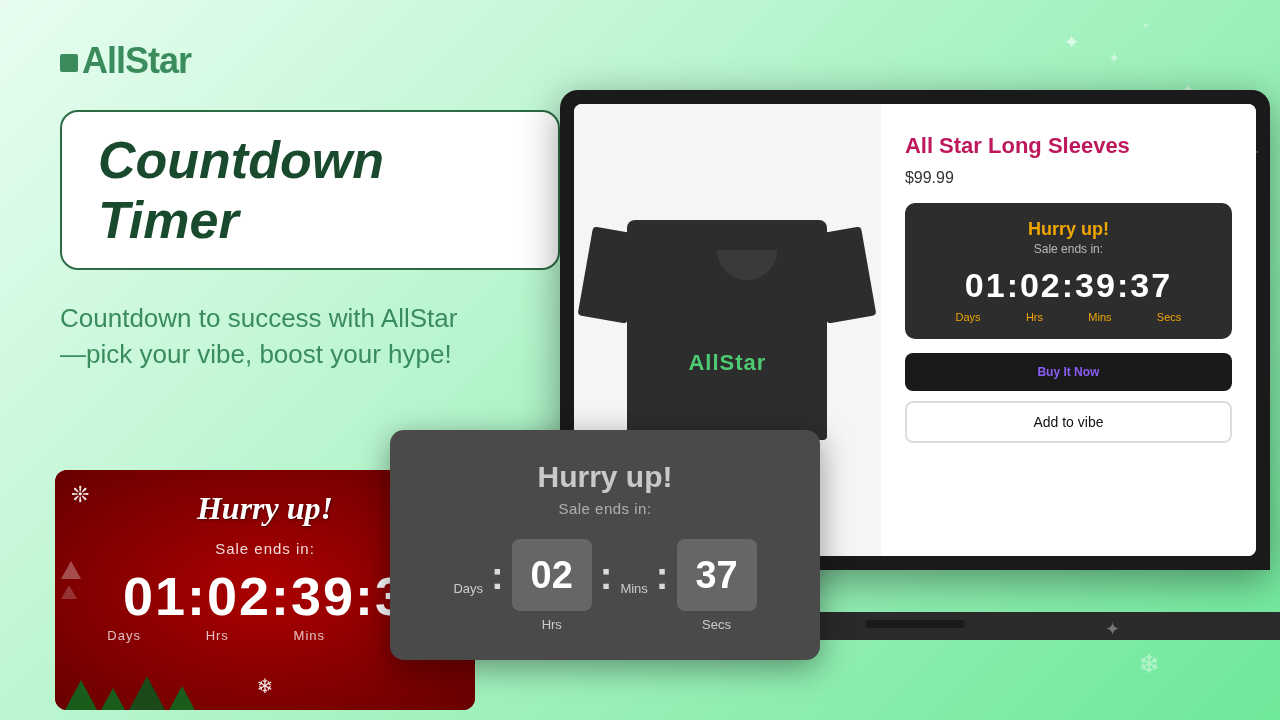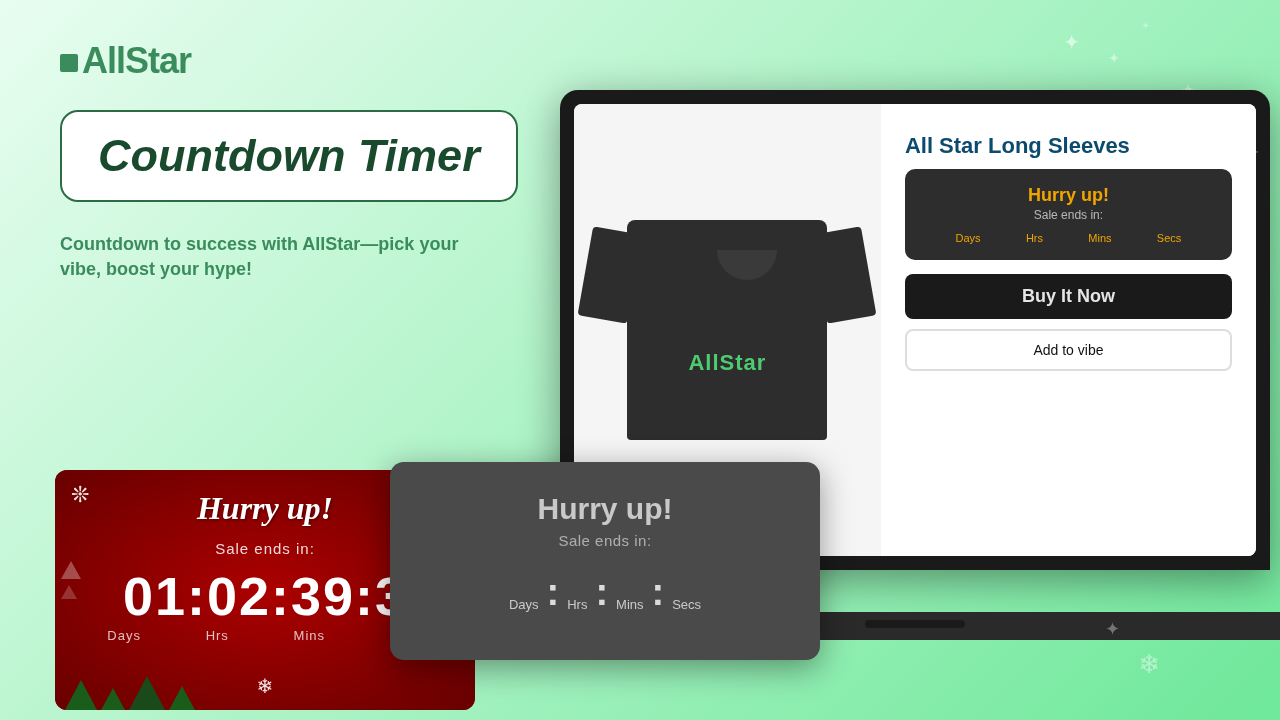--- a/index.html
+++ b/index.html
@@ -42,31 +42,31 @@
 
     .title-box {
       background: white;
       border: 2.5px solid #2d6b45;
       border-radius: 18px;
       padding: 18px 36px;
       display: inline-block;
       margin-bottom: 30px;
     }
     .title-box h1 {
-      font-size: 45px;
+      font-size: 52px;
       font-weight: 800;
       font-style: italic;
       color: #1a4a2e;
     }
 
     .tagline {
-      font-size: 18px;
+      font-size: 26px;
       color: #3a8c5c;
       line-height: 1.4;
-      font-weight: 700;
+      font-weight: 400;
       max-width: 420px;
     }
 
     
     .christmas-widget {
       position: absolute;
       bottom: 10px;
       left: 55px;
       width: 420px;
       height: 240px;
@@ -312,21 +312,21 @@
     }
 
     .product-info-area {
       width: 55%;
       padding: 28px 24px;
       background: white;
     }
     .product-name {
       font-size: 22px;
       font-weight: 800;
-      color: #0c4a6e;
+      color: #be185d;
       margin-bottom: 8px;
       line-height: 1.3;
     }
     .product-price {
       font-size: 16px;
       color: #333;
       margin-bottom: 16px;
     }
 
     
@@ -364,25 +364,25 @@
     }
     .lc-label {
       font-size: 11px;
       color: #f0a500;
       text-align: center;
     }
 
     .btn-buy {
       width: 100%;
       background: #1a1a1a;
-      color: #e5e5e5;
+      color: #8b5cf6;
       border: none;
       border-radius: 8px;
       padding: 12px;
-      font-size: 18px;
+      font-size: 12px;
       font-weight: 600;
       cursor: pointer;
       margin-bottom: 10px;
     }
     .btn-cart {
       width: 100%;
       background: white;
       color: #111;
       border: 2px solid #ddd;
       border-radius: 8px;
@@ -440,28 +440,30 @@
 
 <div class="dark-widget">
   <div class="dark-widget-title">Hurry up!</div>
   <div class="dark-widget-sub">Sale ends in:</div>
   <div class="dark-timer">
     <div class="dark-timer-block">
       <div class="dark-timer-label">Days</div>
     </div>
     <div class="dark-timer-colon">:</div>
     <div class="dark-timer-block">
+      <div class="dark-timer-num">02</div>
       <div class="dark-timer-label">Hrs</div>
     </div>
     <div class="dark-timer-colon">:</div>
     <div class="dark-timer-block">
       <div class="dark-timer-label">Mins</div>
     </div>
     <div class="dark-timer-colon">:</div>
     <div class="dark-timer-block">
+      <div class="dark-timer-num">37</div>
       <div class="dark-timer-label">Secs</div>
     </div>
   </div>
 </div>
 
 <div class="laptop">
   <div class="laptop-body">
     <div class="laptop-screen">
 
       <div class="product-image-area">
@@ -470,23 +472,25 @@
           <div class="shirt-sleeve-right"></div>
           <div class="shirt-body">
             <div class="shirt-collar"></div>
             <div class="shirt-logo-text">AllStar</div>
           </div>
         </div>
       </div>
 
       <div class="product-info-area">
         <div class="product-name">All Star Long Sleeves</div>
+        <div class="product-price">$99.99</div>
         <div class="laptop-countdown">
           <div class="lc-hurry">Hurry up!</div>
           <div class="lc-sub">Sale ends in:</div>
+          <div class="lc-time">01:02:39:37</div>
           <div class="lc-labels">
             <span class="lc-label">Days</span>
             <span class="lc-label">Hrs</span>
             <span class="lc-label">Mins</span>
             <span class="lc-label">Secs</span>
           </div>
         </div>
         <button class="btn-buy">Buy It Now</button>
         <button class="btn-cart">Add to vibe</button>
       </div>

